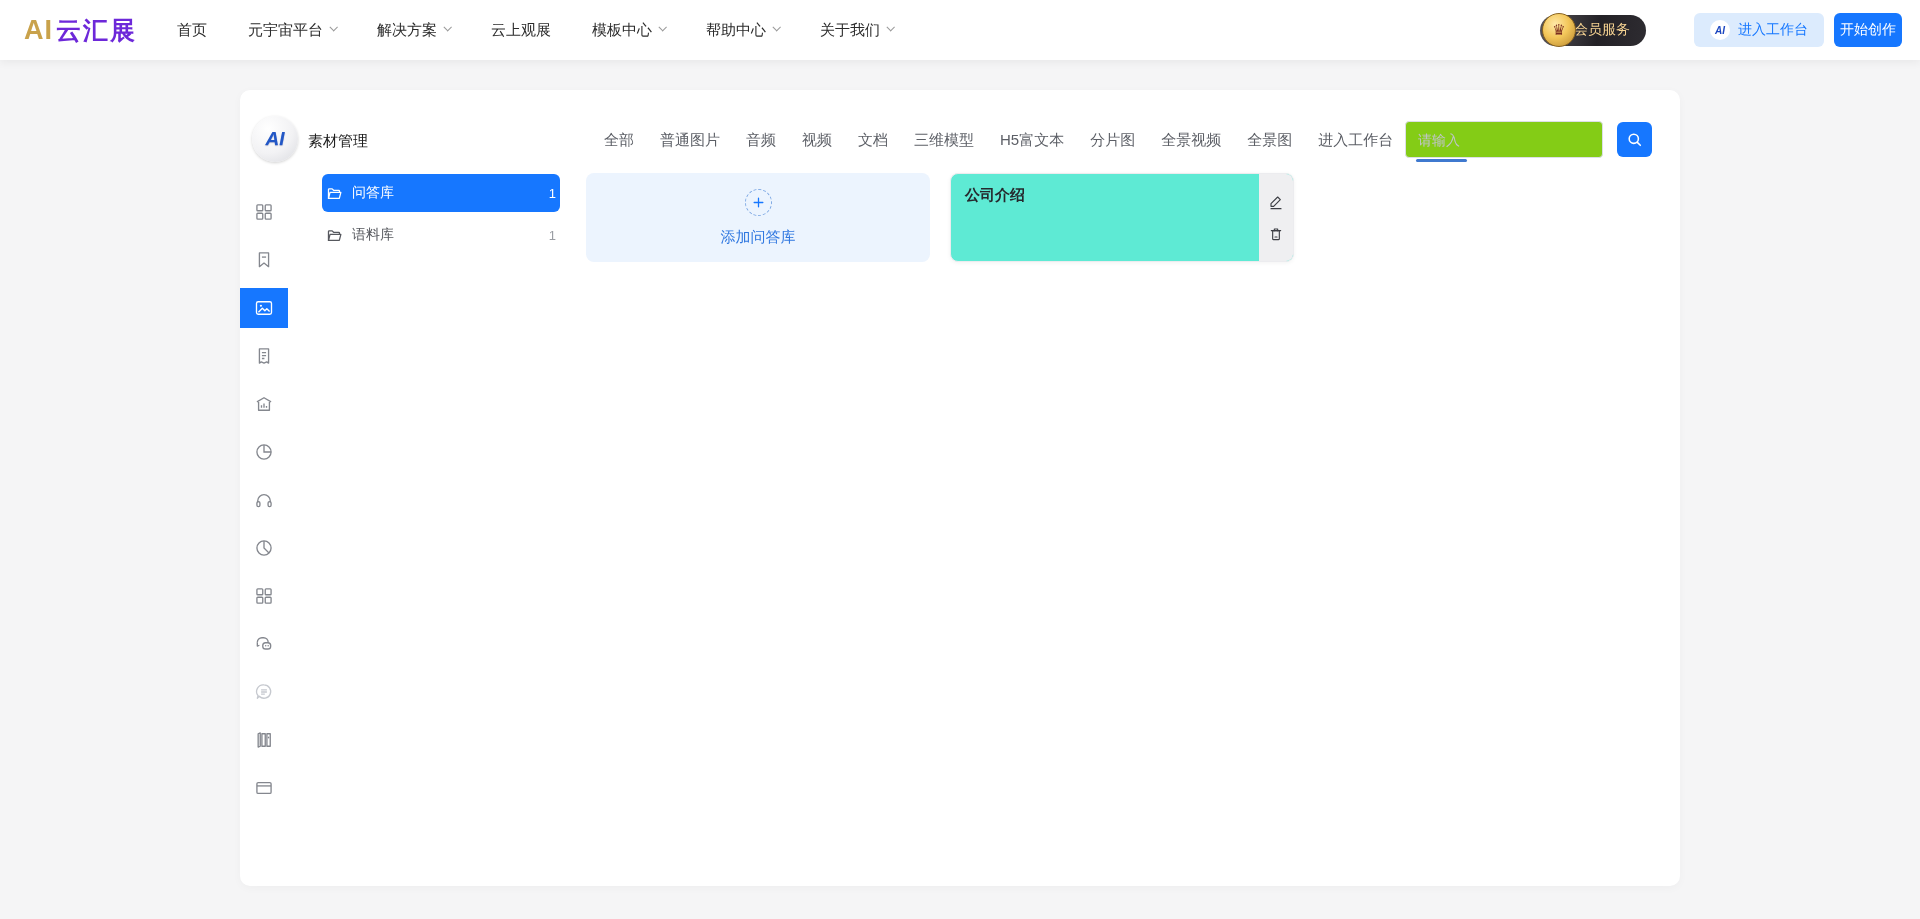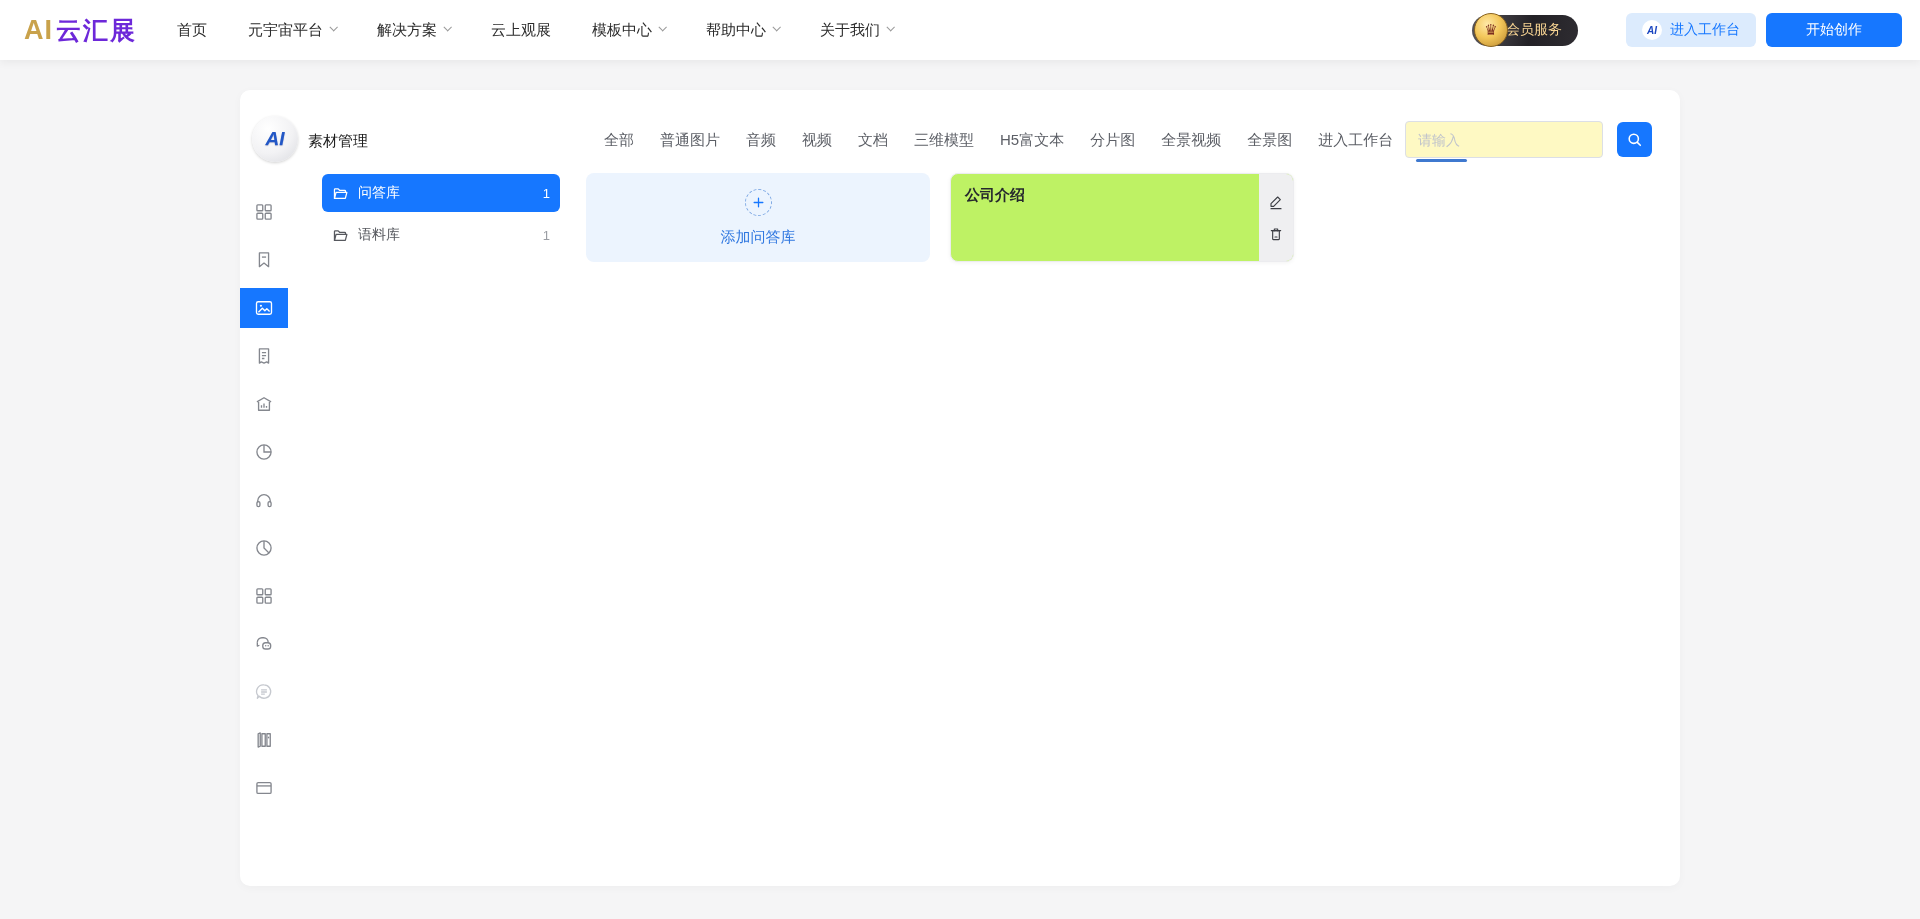--- a/index.html
+++ b/index.html
@@ -21,73 +21,73 @@
     background:linear-gradient(100deg,#57555a 0%,#232126 55%,#2e2c31 100%);
     color:#f6d392; font-size:14px; display:flex; align-items:center; cursor:pointer; margin-right:48px; }
   .member-badge { position:absolute; left:2px; top:-2px; width:34px; height:34px; border-radius:50%;
     background:radial-gradient(circle at 38% 32%,#ffe9a8 0%,#f3c75a 45%,#b8862e 100%);
     border:1px solid #8a6420; display:flex; align-items:center; justify-content:center;
     color:#7b2d1e; font-size:15px; }
   .workspace-btn { height:34px; padding:0 16px; border-radius:6px; background:#dcebfd; color:#1677ff;
     font-size:14px; display:flex; align-items:center; gap:8px; cursor:pointer; margin-right:10px; }
   .ws-icon { width:20px; height:20px; border-radius:50%; background:#fff; color:#1b46c0;
     font-size:10px; font-weight:bold; font-style:italic; display:flex; align-items:center; justify-content:center; }
-  .create-btn { height:34px; padding:0 40px; border-radius:6px; background:#1677ff; color:#fff;
+  .create-btn { height:34px; padding:0 6px; border-radius:6px; background:#1677ff; color:#fff;
     font-size:14px; display:flex; align-items:center; cursor:pointer; }
 
   
   .panel { position:absolute; left:240px; top:90px; width:1440px; height:796px; background:#fff;
     border-radius:10px; box-shadow:0 2px 10px rgba(0,0,0,.03); }
 
   .avatar { position:absolute; left:12px; top:26px; width:46px; height:46px; border-radius:50%;
     background:radial-gradient(circle at 35% 28%,#ffffff 0%,#f2f2f4 55%,#d9dadf 100%);
     box-shadow:0 1px 3px rgba(0,0,0,.18); display:flex; align-items:center; justify-content:center; }
   .avatar span { font-size:19px; font-weight:bold; font-style:italic; color:#2257c6;
     text-shadow:0 1px 1px rgba(30,60,150,.4); }
   .page-title { position:absolute; left:68px; top:42px; font-size:15px; font-weight:500; color:#1a1a1a; }
 
   .tabs { position:absolute; left:364px; top:32px; height:36px; display:flex; align-items:center; gap:26px; }
   .tab { font-size:15px; color:#5c5f66; cursor:pointer; white-space:nowrap; position:relative;text-align:right; }
   .tab.active { color:#1677ff; }
   .tab.active::after { content:""; position:absolute; left:-3px; right:-3px; bottom:-12px; height:3px;
     background:#3f79cf; border-radius:2px; }
 
   .search-box { position:absolute; left:1165px; top:31px; width:198px; height:37px; border:1px solid #dcdfe6;
-    border-radius:4px; background:#fef9c3; display:flex; align-items:center; padding:12px 12px; }
+    border-radius:4px; background:#84cc16; display:flex; align-items:center; padding:12px 12px; }
   .search-box input { border:none; outline:none; width:100%; font-size:14px; color:#333;
     font-family:inherit; background:transparent; }
   .search-box input::placeholder { color:#c0c4cc; }
   .search-btn { position:absolute; left:1377px; top:32px; width:35px; height:35px; border-radius:6px;
     background:#1677ff; border:none; display:flex; align-items:center; justify-content:center; cursor:pointer; }
 
   
   .rail-item { position:absolute; left:0; width:48px; height:40px; display:flex; align-items:center;
     justify-content:center; color:#84878e; cursor:pointer; }
   .rail-item.active { background:#1677ff; color:#fff; }
   .rail-item.dim { color:#c6c9cf; }
   .rail-item svg { width:20px; height:20px; }
 
   
   .folder-list { position:absolute; left:82px; top:84px; width:238px; }
-  .folder-item { height:38px; border-radius:6px; display:flex; align-items:center; padding:0 10px;
+  .folder-item { height:38px; border-radius:6px; display:flex; align-items:center; padding:0 4px;
     font-size:14px; color:#56585e; cursor:pointer; margin-bottom:4px; }
   .folder-item.active { background:#1677ff; color:#fff; font-weight:500; }
   .folder-item svg { width:17px; height:17px; margin-right:9px; flex:none; }
   .folder-count { margin-left:auto; font-size:13px; color:#9a9da3; }
   .folder-item.active .folder-count { color:#fff; }
 
   
   .add-panel { position:absolute; left:346px; top:83px; width:344px; height:89px; background:#ecf4fe;
     border-radius:8px; display:flex; align-items:center; justify-content:center; gap:12px; cursor:pointer;flex-direction:column; }
   .plus-circle { width:27px; height:27px; border-radius:50%; border:1px dashed #7fa9e4;
     display:flex; align-items:center; justify-content:center; color:#1677ff; }
   .add-label { font-size:15px; color:#2f77e0; }
 
   
-  .kb-card { position:absolute; left:710px; top:83px; width:344px; height:89px; background:#bef264;
+  .kb-card { position:absolute; left:710px; top:83px; width:344px; height:89px; background:#5eead4;
     border:1px solid #ececef; border-radius:8px; box-shadow:0 1px 4px rgba(0,0,0,.05); display:flex; overflow:hidden; }
   .kb-body { flex:1; padding:12px 14px; }
   .kb-title { font-size:15px; font-weight:600; color:#26282d; margin-bottom:10px; }
   .kb-times { display:flex; gap:26px; }
   .kb-time { font-size:12px; color:#6b6e75; line-height:1.5; }
   .kb-actions { width:34px; background:#efeff1; display:flex; flex-direction:column; align-items:center;
     justify-content:center; gap:16px; }
   .kb-action { width:16px; height:16px; color:#3c3e44; cursor:pointer; display:flex; }
   .kb-action svg { width:16px; height:16px; }
 </style>

